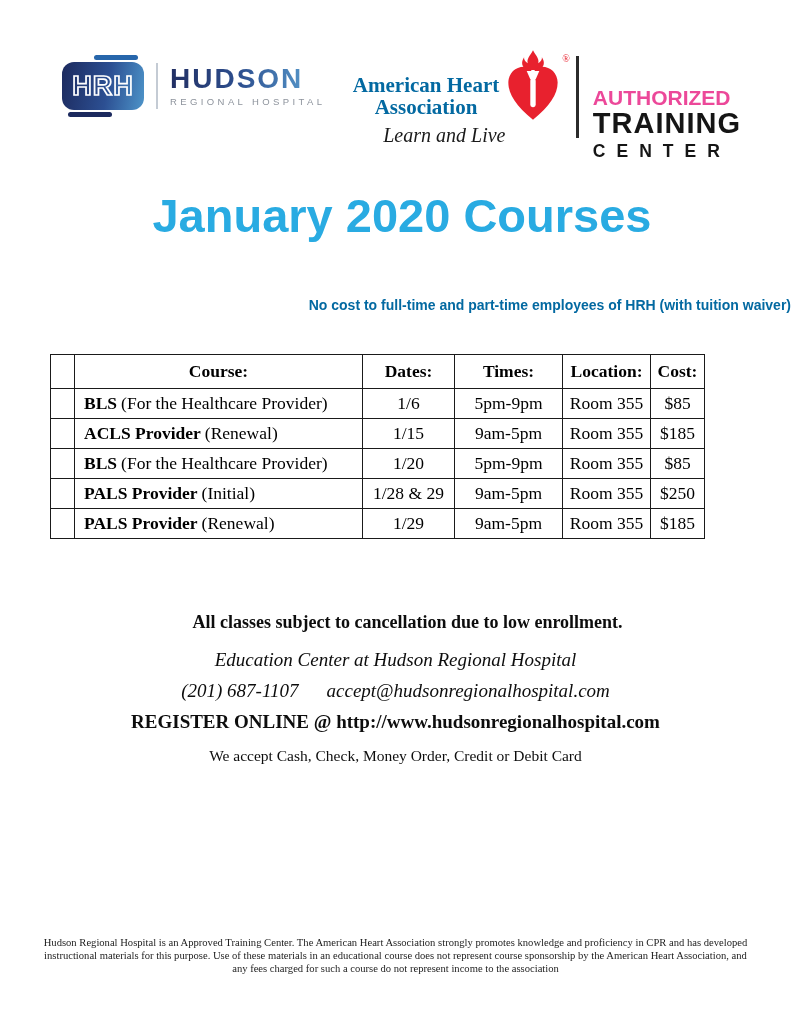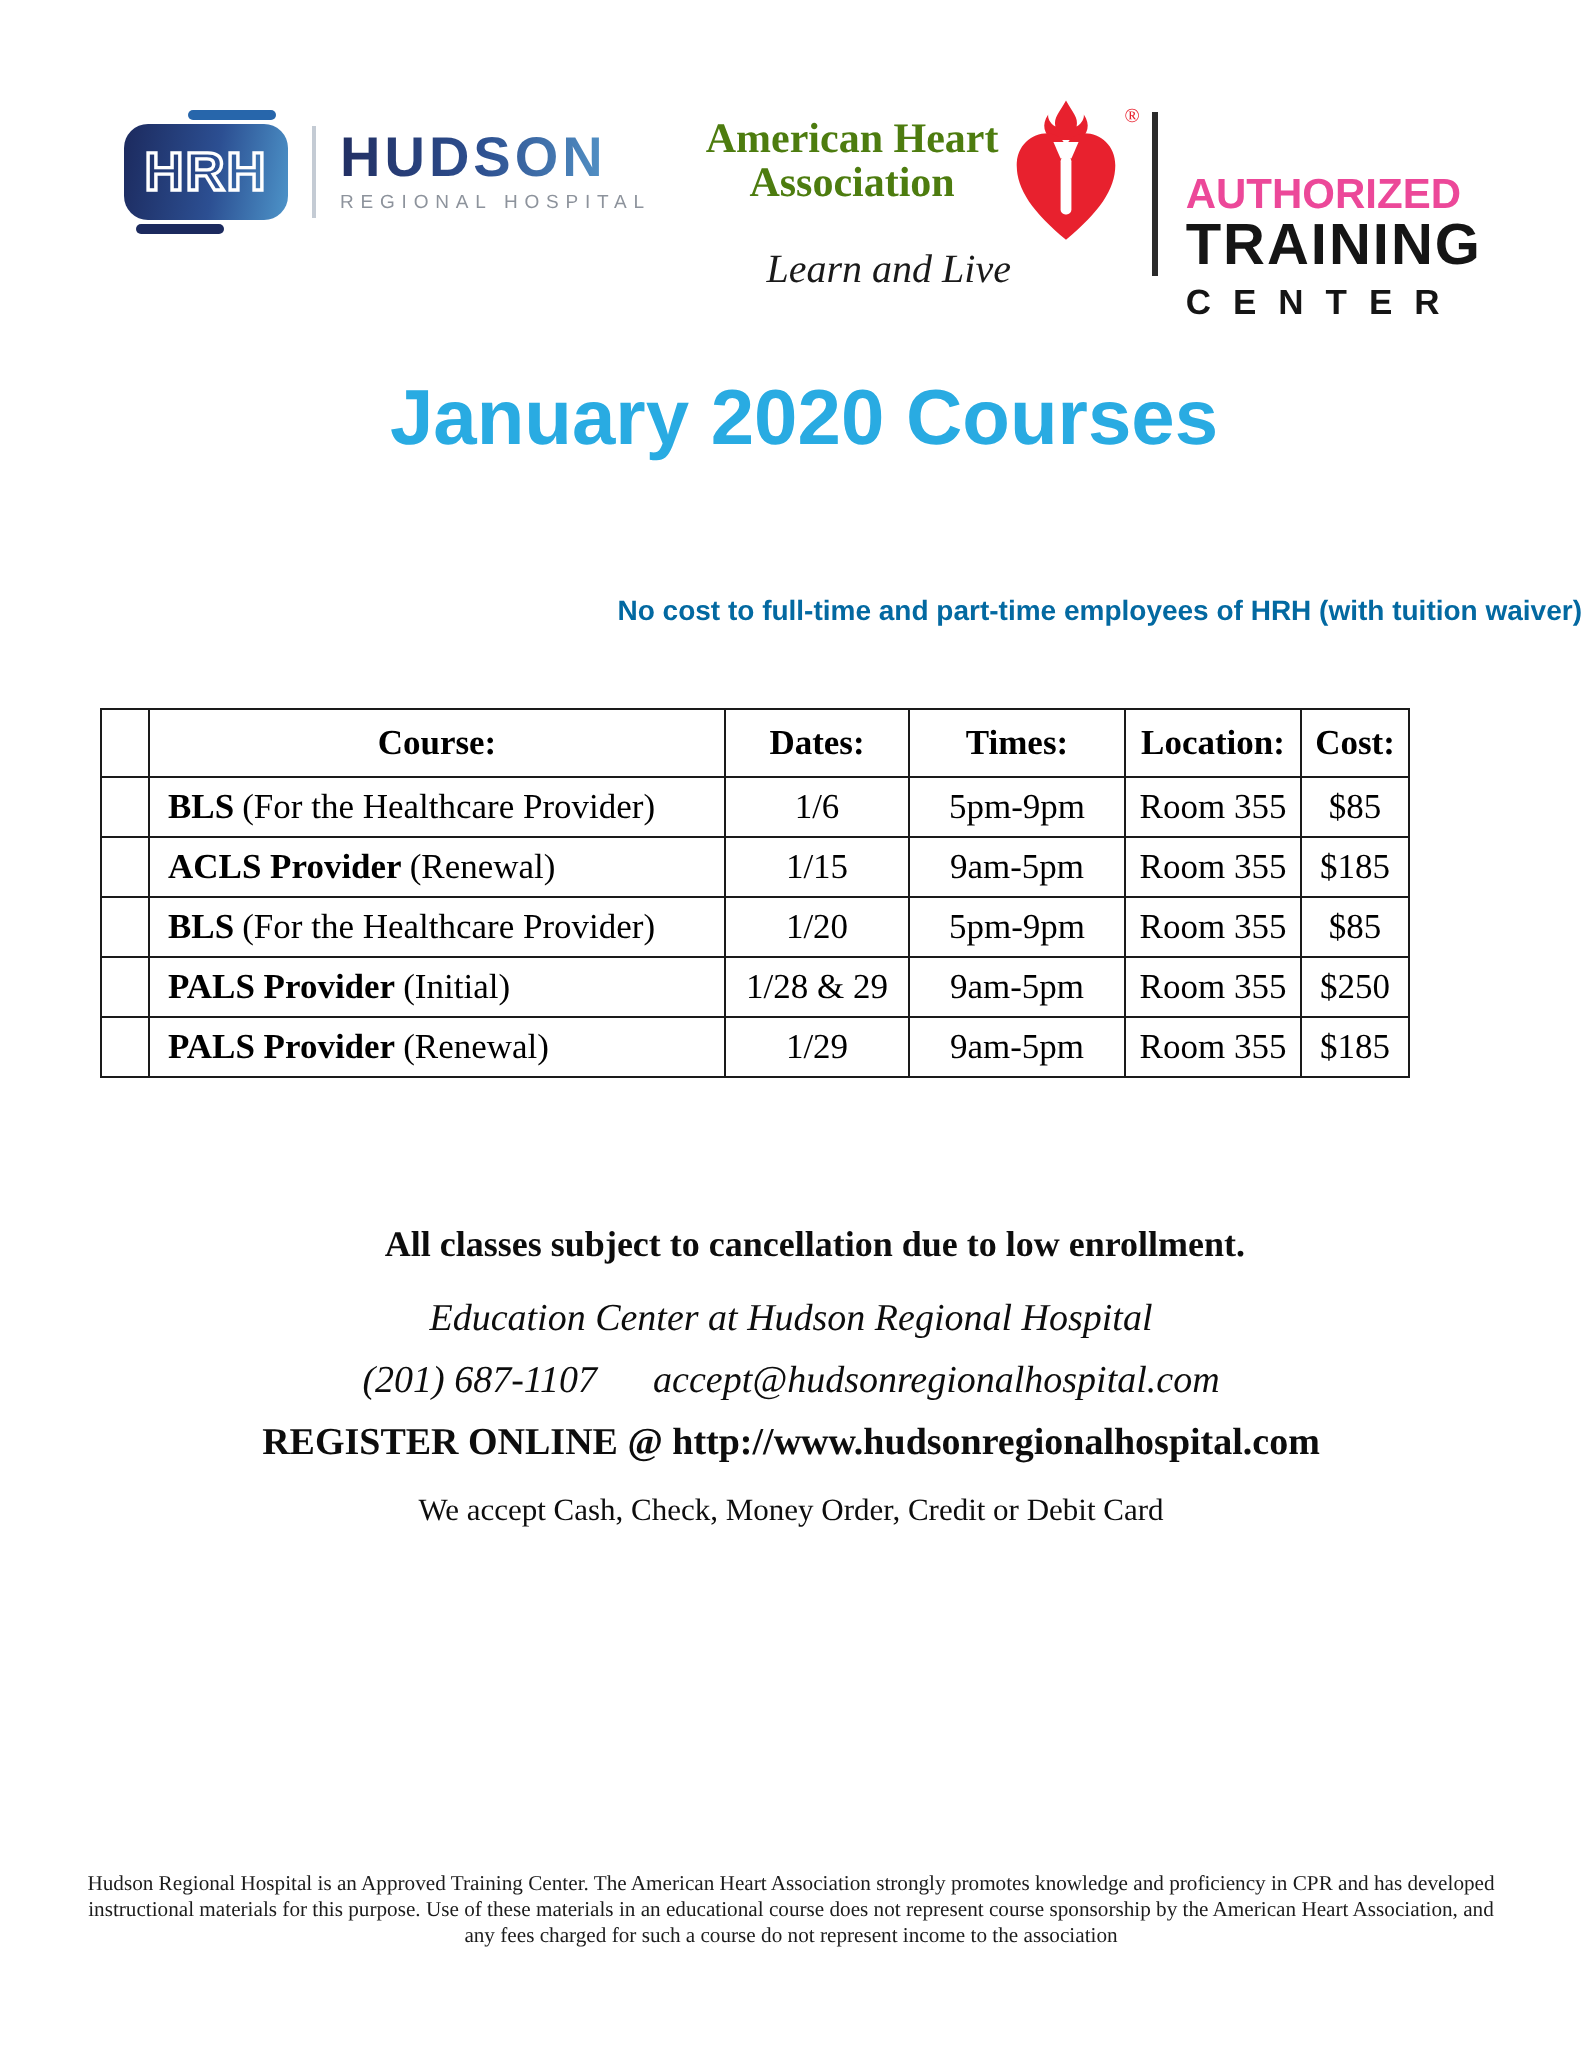--- a/index.html
+++ b/index.html
@@ -40,36 +40,36 @@
       -webkit-background-clip:text; background-clip:text; color:transparent;
     }
   }
   .hudson-tag { font-family:"Liberation Sans", sans-serif; font-size:9.5px;
     letter-spacing:3.4px; color:#8d939c; margin-top:3px; }
 
   .aha-block { display:flex; align-items:flex-start; }
   .aha-left { display:flex; flex-direction:column; align-items:center; }
   .aha-top { display:flex; align-items:flex-start; }
   .aha-names { text-align:center; font-weight:bold; font-size:21px;
-    line-height:1.07; margin-top:8px; color:#4d7c0f; }
+    line-height:1.07; margin-top:24px; color:#0369a1; }
   .heart-svg { width:58px; height:72px; margin-left:5px; display:block; }
   .reg-mark { font-size:10px; line-height:1; margin-top:4px; color:#e8212e; }
   .aha-tagline { font-style:italic; font-size:20px; margin-top:2px;
     color:#1a1a1a; align-self:center; margin-right:34px; }
 
   .atc-divider { width:3px; height:82px; background:#2b2b2b; margin:6px 14px 0 6px; }
   .atc-block { font-family:"Liberation Sans", sans-serif; font-weight:bold; margin-top:5px; }
   .atc-line1 { color:#ec4899; font-size:21px; line-height:1.02;margin-top:32px; }
   .atc-line2 { color:#151515; font-size:29px; line-height:1.05; letter-spacing:1px; }
   .atc-line3 { color:#151515; font-size:17.5px; letter-spacing:11px; margin-top:2px; }
 
   
   .page-title { position:absolute; top:188px; left:0; right:0; text-align:center;
     font-family:"Liberation Sans", sans-serif; font-weight:bold;
-    font-size:39px; color:#29abe2;padding-left:13px; }
+    font-size:47px; color:#29abe2;padding-left:13px; }
   .subtitle { position:absolute; top:297px; left:0; right:0; text-align:right;
     font-family:"Liberation Sans", sans-serif; font-weight:bold;
     font-size:14px; color:#0369a1; }
 
   
   .course-table { position:absolute; top:354px; left:50px;
     border-collapse:collapse; font-size:17.5px; color:#000; }
   .course-table th, .course-table td { border:1.5px solid #1a1a1a; padding:0 4px; }
   .course-table th { height:33px; font-weight:bold; text-align:center; }
   .course-table td { height:29px; text-align:center; }

